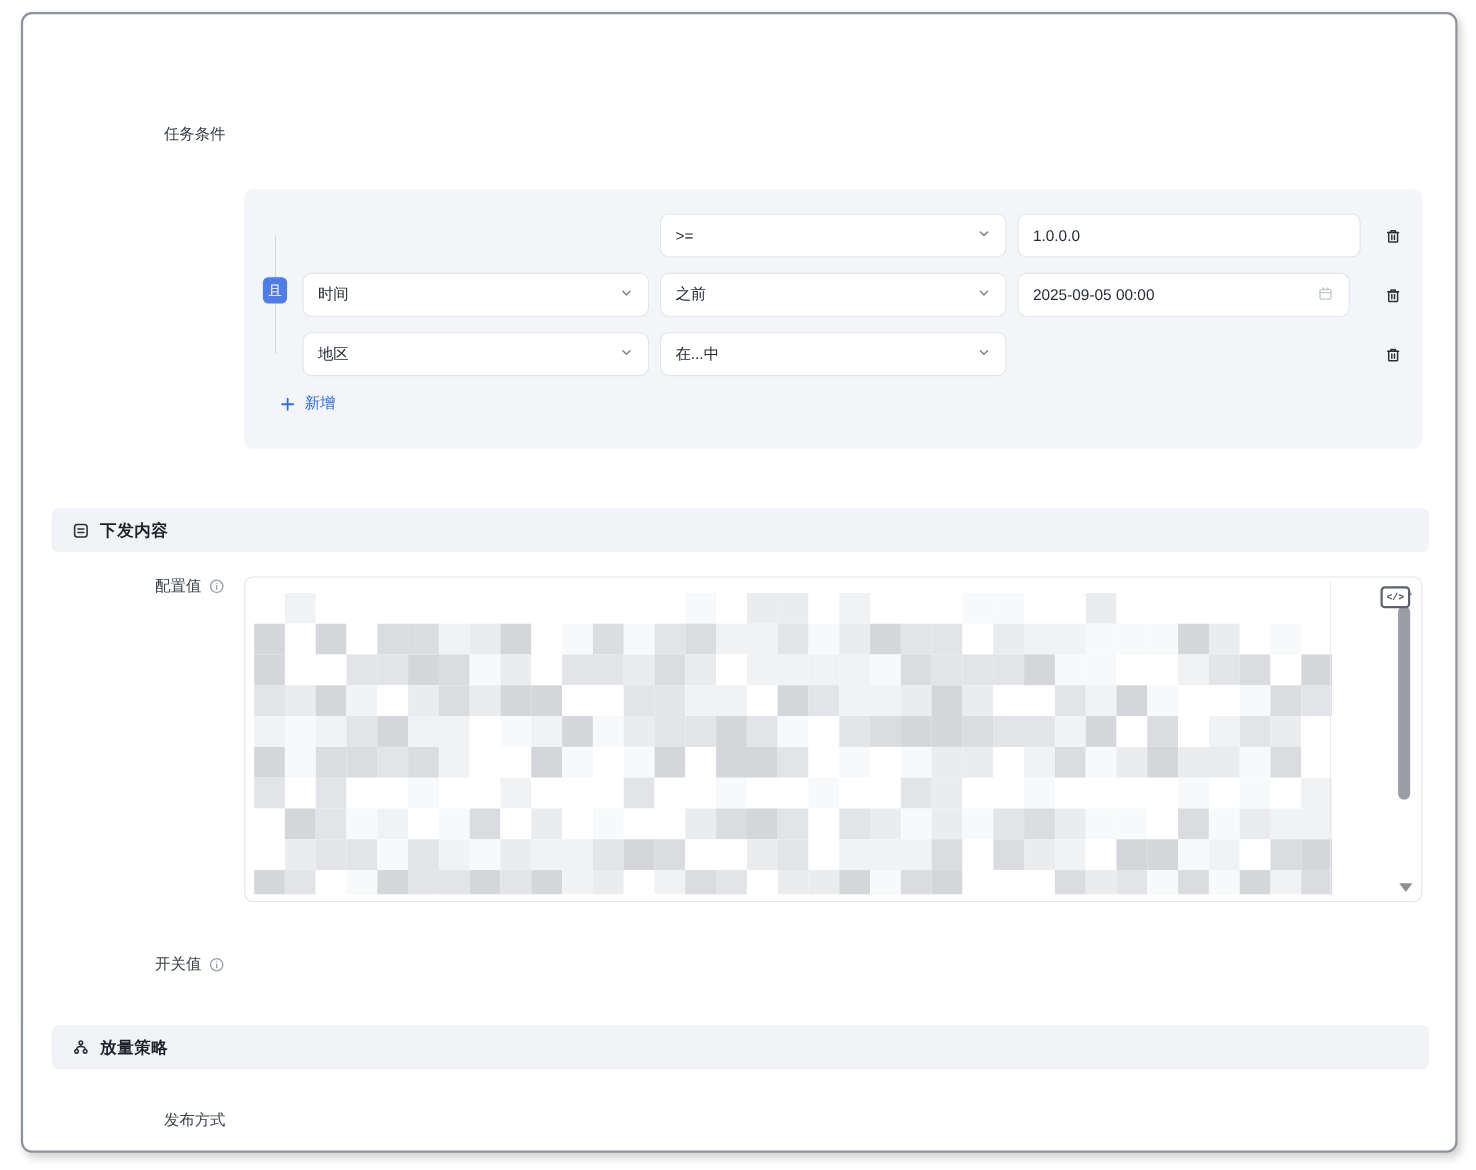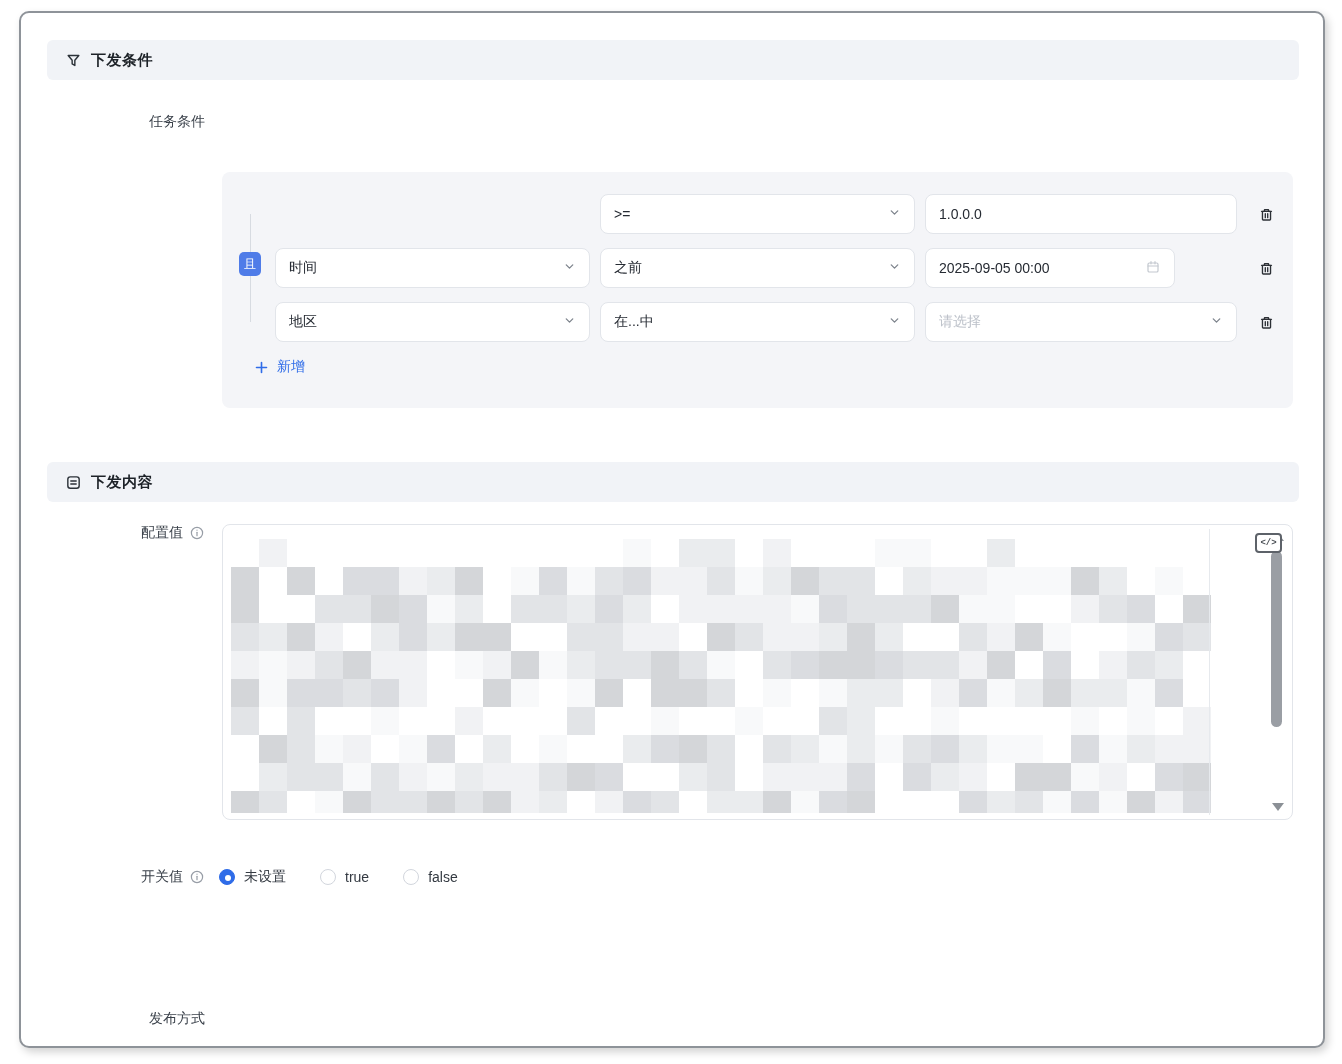--- a/index.html
+++ b/index.html
@@ -55,28 +55,20 @@
   .radio-label{font-size:14px;color:#343a42;}
 
   .info-ic{display:flex;align-items:center;flex:0 0 auto;}
 </style>
 </head>
 <body>
 
 <div class="canvas">
   <div class="frame">
 
-    <div class="section-bar" style="top:27px;">
-      <span class="sec-icon">
-        <svg width="17" height="17" viewBox="0 0 24 24" fill="none" stroke="currentColor" stroke-width="2" stroke-linejoin="round" stroke-linecap="round">
-            <path d="M4.5 5h15l-5.6 6.6V19l-3.8-2.2v-5.2z"></path>
-          </svg>
-      </span>
-      <span class="section-title">下发条件</span>
-    </div>
 
     <div class="form-label" style="top:97px;">
       <span>任务条件</span>
     </div>
 
     <div class="panel">
       <div class="bracket"></div>
       <div class="logic-badge">且</div>
 
       <div class="field" style="left:378px;top:22px;width:315px;">
@@ -102,21 +94,21 @@
         <span class="chev"><svg width="13" height="13" viewBox="0 0 24 24" fill="none" stroke="#7d838c" stroke-width="2.4" stroke-linecap="round" stroke-linejoin="round">
               <polyline points="6 9 12 15 18 9"></polyline>
             </svg></span>
       </div>
       <div class="field" style="left:378px;top:76px;width:315px;">
         <span>之前</span>
         <span class="chev"><svg width="13" height="13" viewBox="0 0 24 24" fill="none" stroke="#7d838c" stroke-width="2.4" stroke-linecap="round" stroke-linejoin="round">
               <polyline points="6 9 12 15 18 9"></polyline>
             </svg></span>
       </div>
-      <div class="field" style="left:703px;top:76px;width:250px;">
+      <div class="field" style="left:703px;top:76px;width:302px;">
         <span>2025-09-05 00:00</span>
         <span class="chev">
           <svg width="16" height="16" viewBox="0 0 24 24" fill="none" stroke="#c3c8cf" stroke-width="1.8" stroke-linecap="round">
               <rect x="4.5" y="6" width="15" height="13.5" rx="2"></rect>
               <path d="M4.5 10.5h15"></path>
               <path d="M9 4v3.2M15 4v3.2"></path>
             </svg>
         </span>
       </div>
       <button class="trash-btn" style="top:85px;">
@@ -133,26 +125,20 @@
         <span class="chev"><svg width="13" height="13" viewBox="0 0 24 24" fill="none" stroke="#7d838c" stroke-width="2.4" stroke-linecap="round" stroke-linejoin="round">
               <polyline points="6 9 12 15 18 9"></polyline>
             </svg></span>
       </div>
       <div class="field" style="left:378px;top:130px;width:315px;">
         <span>在...中</span>
         <span class="chev"><svg width="13" height="13" viewBox="0 0 24 24" fill="none" stroke="#7d838c" stroke-width="2.4" stroke-linecap="round" stroke-linejoin="round">
               <polyline points="6 9 12 15 18 9"></polyline>
             </svg></span>
       </div>
-      <div class="field" style="left:703px;top:130px;width:312px;">
-        <span class="placeholder">请选择</span>
-        <span class="chev"><svg width="13" height="13" viewBox="0 0 24 24" fill="none" stroke="#7d838c" stroke-width="2.4" stroke-linecap="round" stroke-linejoin="round">
-              <polyline points="6 9 12 15 18 9"></polyline>
-            </svg></span>
-      </div>
       <button class="trash-btn" style="top:139px;">
         <svg width="17" height="17" viewBox="0 0 24 24" fill="none" stroke="#2c3036" stroke-width="1.9" stroke-linecap="round" stroke-linejoin="round">
             <path d="M5 7.5h14"></path>
             <path d="M9.2 7.5V5.2h5.6v2.3"></path>
             <rect x="6.3" y="7.5" width="11.4" height="12.3" rx="1"></rect>
             <path d="M10.3 11v5.5M13.7 11v5.5"></path>
           </svg>
       </button>
 
       <div class="add-link">
@@ -198,34 +184,32 @@
     <div class="form-label" style="top:852px;">
       <span>开关值</span>
       <span class="info-ic">
         <svg width="16" height="16" viewBox="0 0 24 24" fill="none" stroke="#979da6" stroke-width="1.8" stroke-linecap="round">
             <circle cx="12" cy="12" r="8.4"></circle>
             <path d="M12 11v5"></path>
             <circle cx="12" cy="7.8" r="0.9" fill="#979da6" stroke="none"></circle>
           </svg>
       </span>
     </div>
-    <div class="radio-row" style="left:198px;top:852px;height:24px;gap:34px;">
-      <span class="radio-group">
-        <span class="radio checked"></span>
-        <span class="radio-label">未设置</span>
-      </span>
-      <span class="radio-group">
-        <span class="radio"></span>
-        <span class="radio-label">true</span>
-      </span>
-      <span class="radio-group">
-        <span class="radio"></span>
-        <span class="radio-label">false</span>
-      </span>
-    </div>
-
+
+    <div class="section-bar" style="top:919px;">
+      <span class="sec-icon">
+        <svg width="17" height="17" viewBox="0 0 24 24" fill="none" stroke="currentColor" stroke-width="2" stroke-linecap="round" stroke-linejoin="round">
+            <circle cx="12" cy="5.6" r="2.3"></circle>
+            <path d="M12 8v2.4"></path>
+            <path d="M6.5 14.3c0-2.7 2.5-3.9 5.5-3.9s5.5 1.2 5.5 3.9"></path>
+            <circle cx="6.5" cy="16.6" r="2.3"></circle>
+            <circle cx="17.5" cy="16.6" r="2.3"></circle>
+          </svg>
+      </span>
+      <span class="section-title">放量策略</span>
+    </div>
 
     <div class="form-label" style="top:994px;">
       <span>发布方式</span>
     </div>
 
   </div>
 </div>
 
 </body></html>

